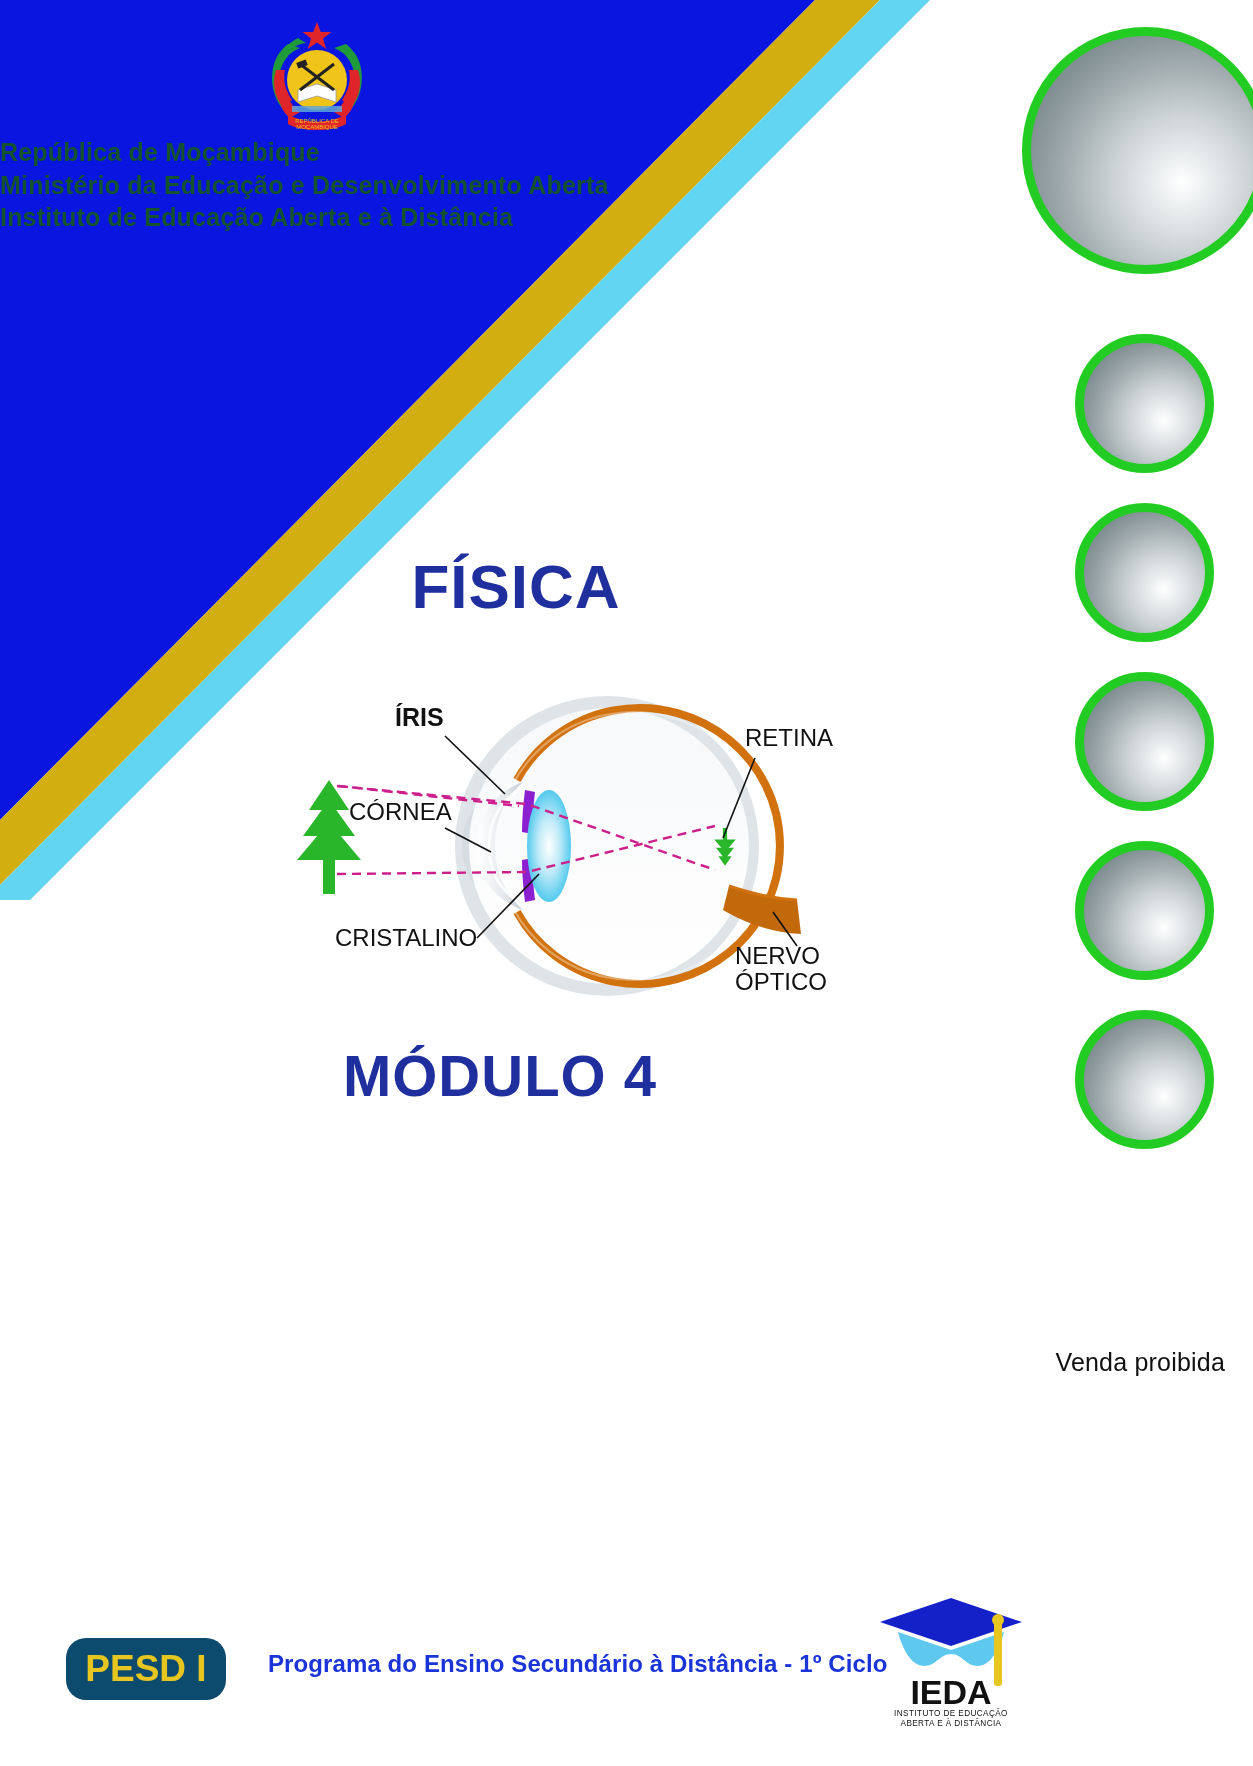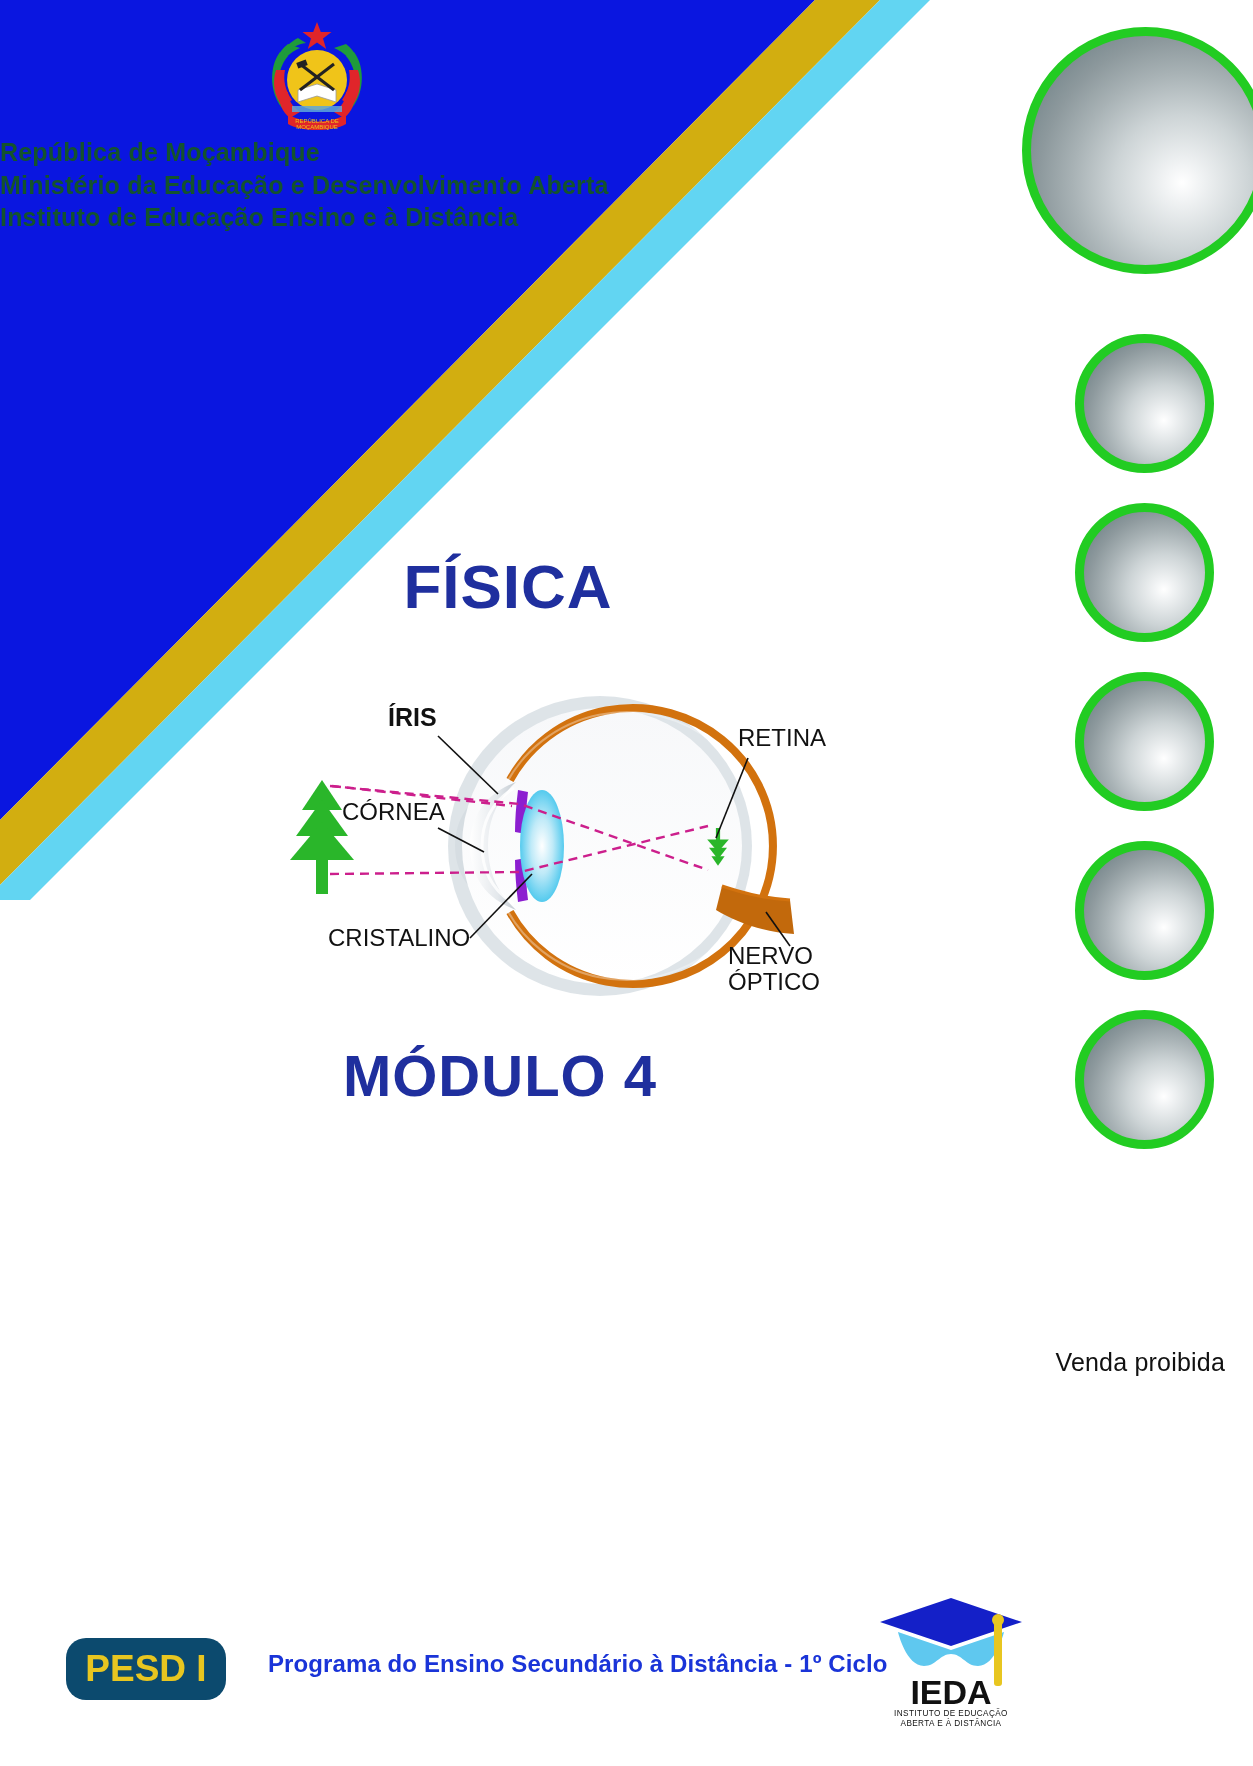--- a/index.html
+++ b/index.html
@@ -24,27 +24,27 @@
   .sphere{position:absolute;border-radius:50%;
           background:
             radial-gradient(circle at 66% 64%, #ffffff 0%, #f2f4f5 8%, #cdd4d6 32%, #a8b2b5 52%, #8d999d 68%, #75868b 84%, #5f7176 100%);
           box-sizing:border-box;}
   .sphere.big{left:9px;top:27px;width:247px;height:247px;border:9px solid #22cc22;}
   .sphere.sm {width:139px;height:139px;border:9px solid #22cc22;left:62px;}
   .s1{top:334px;} .s2{top:503px;} .s3{top:672px;}
   .s4{top:841px;} .s5{top:1010px;}
 
   
-  .subject{position:absolute;left:8px;top:551px;width:1000px;text-align:center;
+  .subject{position:absolute;left:16px;top:551px;width:1000px;text-align:center;
            font-size:62px;font-weight:bold;color:#1f2f9e;letter-spacing:1px;}
   .module{position:absolute;left:0;top:1042px;width:1000px;text-align:center;
           font-size:58px;font-weight:bold;color:#1f2f9e;letter-spacing:1px;}
 
   
-  .eye-fig{position:absolute;left:270px;top:660px;width:600px;height:360px;}
+  .eye-fig{position:absolute;left:277px;top:660px;width:600px;height:360px;}
   .eye-fig svg{display:block;}
 
   
   .venda{position:absolute;right:28px;top:1348px;font-size:25px;font-weight:normal;
          color:#111;letter-spacing:.2px;}
 
   .pesd{position:absolute;left:66px;top:1638px;width:160px;height:62px;
         background:#0c4a6e;border-radius:20px;display:flex;align-items:center;
         justify-content:center;}
   .pesd span{color:#e8c620;font-size:37px;font-weight:bold;letter-spacing:0px;}
@@ -98,21 +98,21 @@
 
     <path d="M30 96 C44 106 74 106 88 96 L88 106 C74 114 44 114 30 106 Z" fill="#e0252a"></path>
     <text x="59" y="105" font-size="6" fill="#f0c419" text-anchor="middle" font-family="Liberation Sans, sans-serif">REPÚBLICA DE</text>
     <text x="59" y="111" font-size="6" fill="#f0c419" text-anchor="middle" font-family="Liberation Sans, sans-serif">MOÇAMBIQUE</text>
   </svg>
 </div>
 
 <div class="gov-text">
   <div class="l1">República de Moçambique</div>
   <div class="l2">Ministério da Educação e Desenvolvimento Aberta</div>
-  <div class="l3">Instituto de Educação Ensino e à Distância</div>
+  <div class="l3">Instituto de Educação Aberta e à Distância</div>
 </div>
 
 <div class="spheres">
   <div class="sphere big"></div>
   <div class="sphere sm s1"></div>
   <div class="sphere sm s2"></div>
   <div class="sphere sm s3"></div>
   <div class="sphere sm s4"></div>
   <div class="sphere sm s5"></div>
 </div>

